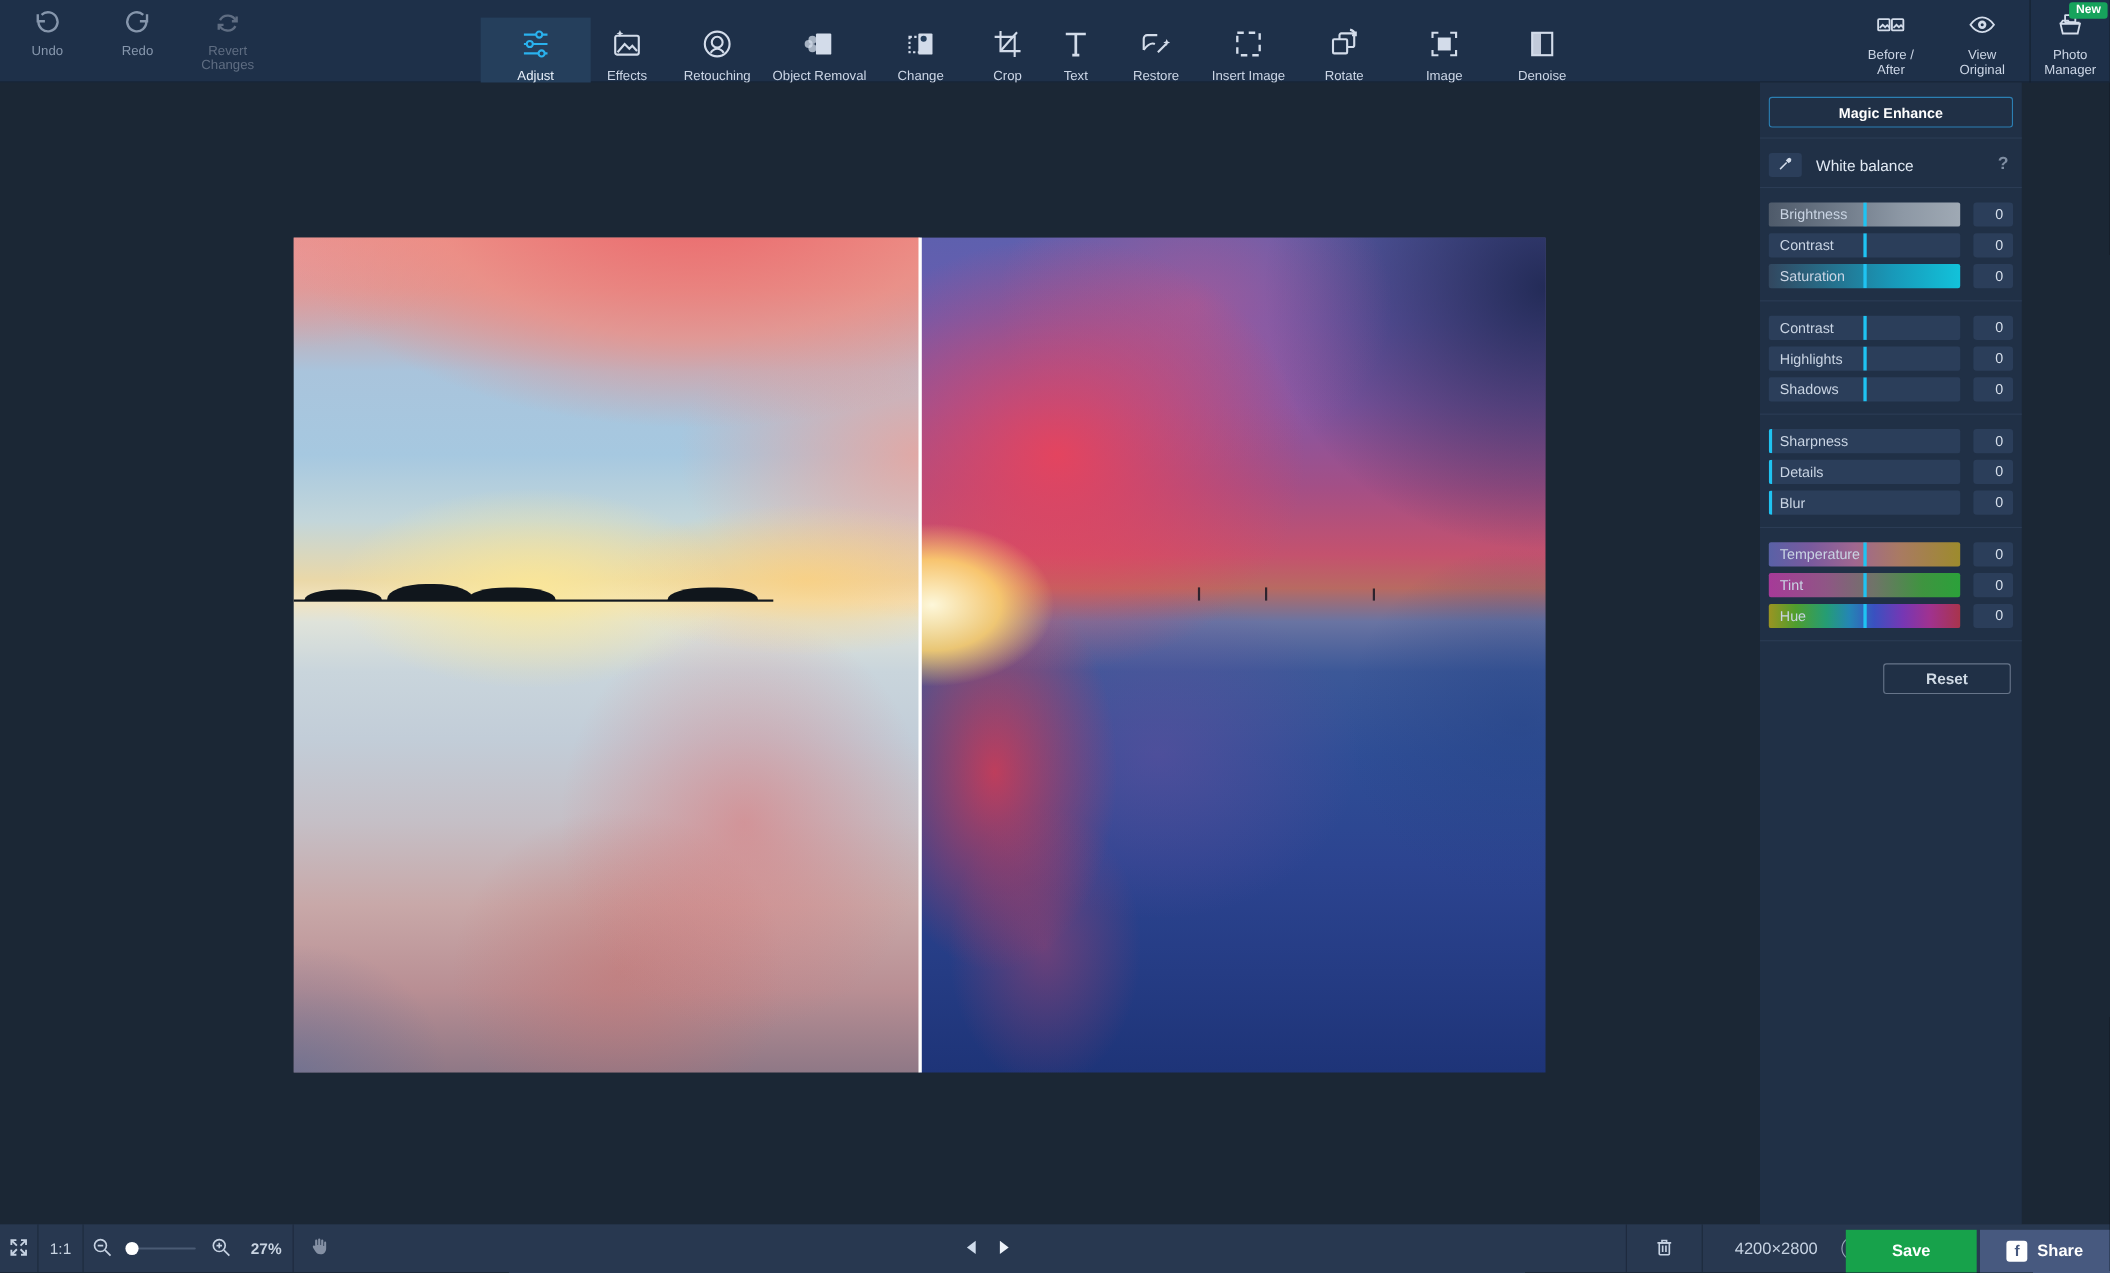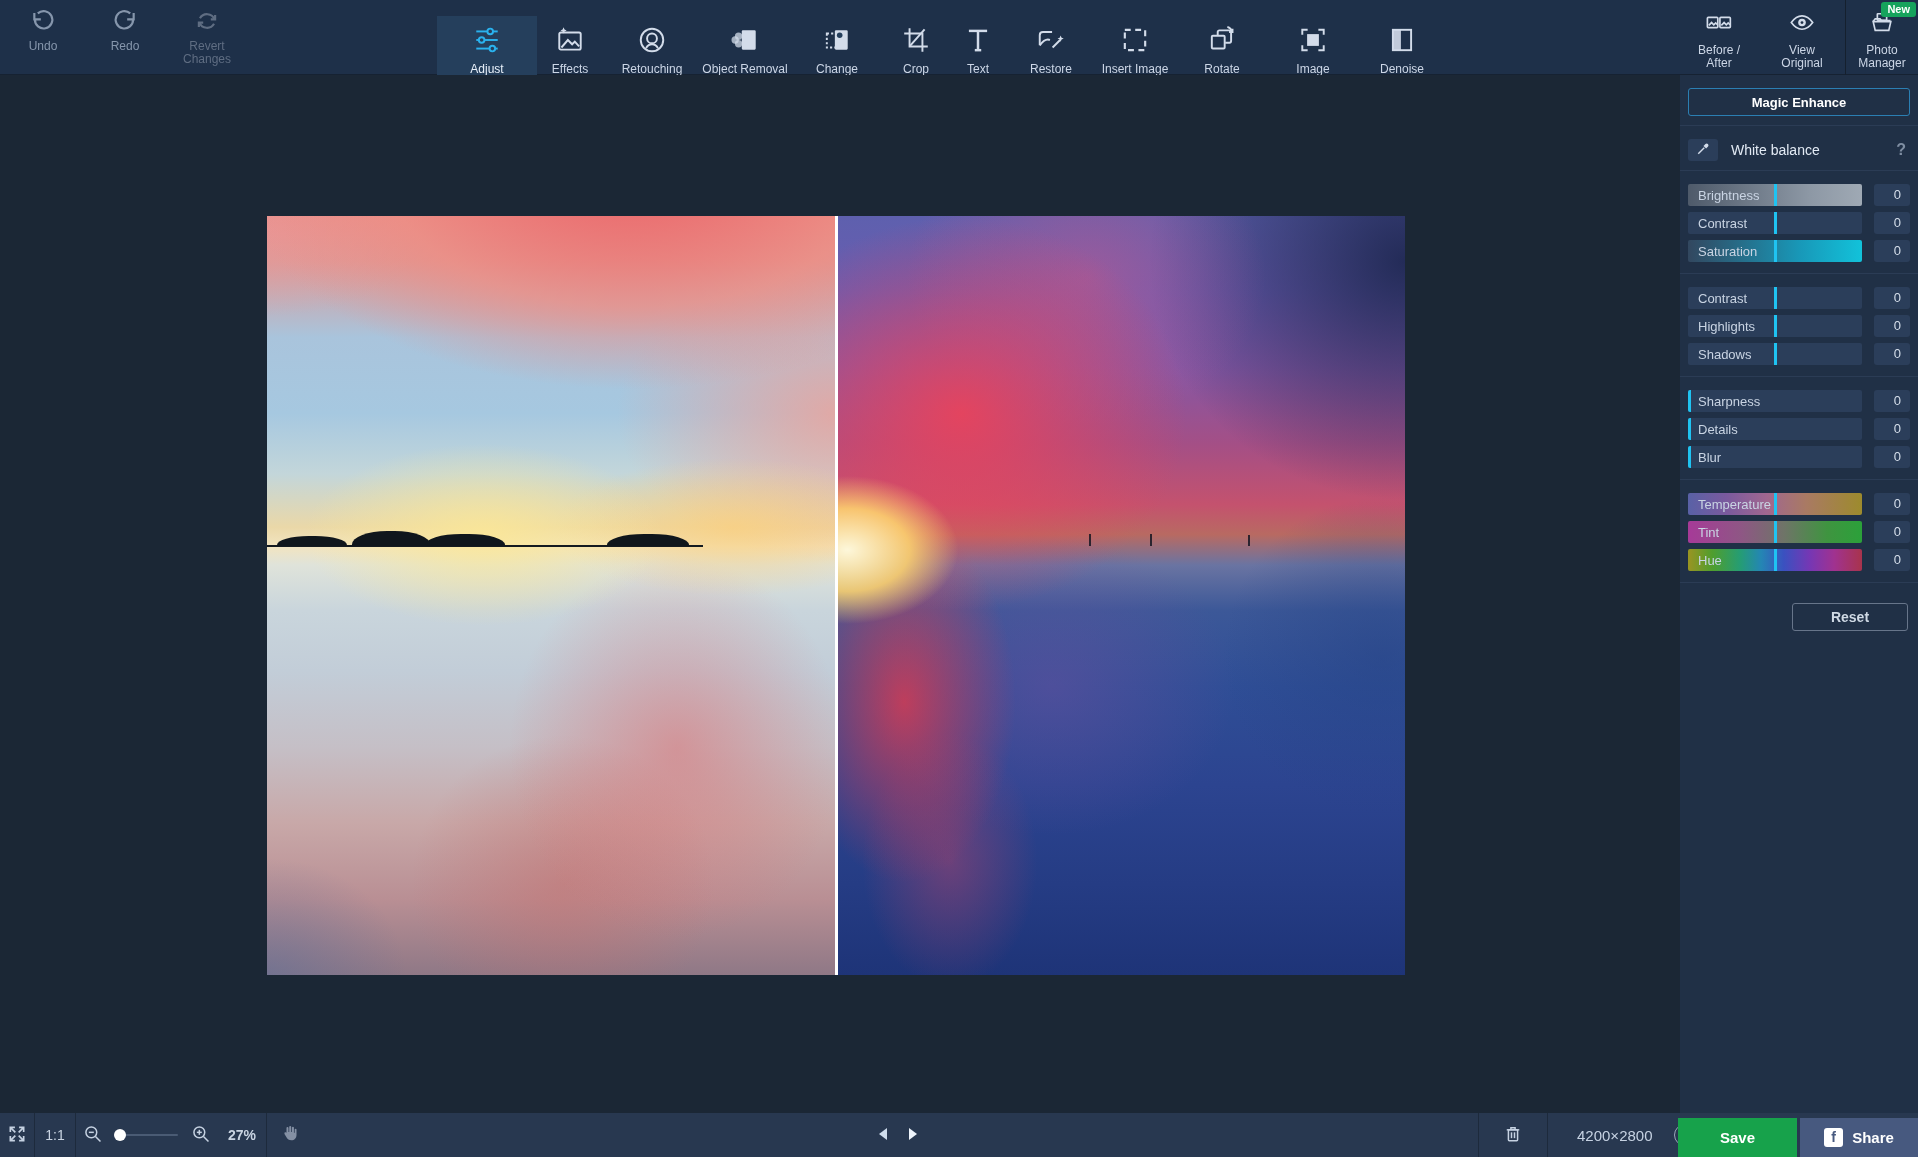--- a/index.html
+++ b/index.html
@@ -57,21 +57,21 @@
       radial-gradient(60% 42% at 100% 6%, rgba(28,38,78,.9), rgba(28,38,78,0) 75%),
       radial-gradient(40% 30% at 96% 58%, rgba(36,66,132,.5), rgba(36,66,132,0) 70%),
       linear-gradient(180deg,#5e60ae 0%,#6a5cb0 10%,#8457a4 20%,#a44f86 30%,#c4526e 38%,#b86a62 42%,#6a74a2 46%,#3c5898 52%,#2f4e96 62%,#2c4490 75%,#253c84 88%,#1e3478 100%);
   }
   .split-line { position:absolute; top:0; bottom:0; left:calc(50% - 1.5px); width:3px; background:#ffffff; z-index:4; }
   .tree { position:absolute; background:#10161c; border-radius:45% 45% 0 0 / 90% 90% 0 0; z-index:2; }
   .shoreline { position:absolute; height:2px; background:#141a20; z-index:2; }
   .pole { position:absolute; width:2px; background:rgba(12,18,30,.8); z-index:2; }
 
   
-  .sidebar { position:absolute; left:1680px; top:75px; width:238px; height:1038px; background:#203046; }
+  .sidebar { position:absolute; left:1600px; top:75px; width:238px; height:1038px; background:#203046; }
   .magic-btn { display:block; margin:13px 8px 0; width:222px; height:28px; background:transparent; border:1px solid #2b7fb3; border-radius:3px; color:#fff; font-weight:bold; font-size:13px; font-family:inherit; cursor:pointer; }
   .top-divider { margin-top:9px; height:1px; background:#2b3c55; }
   .wb-row { margin:13px 8px 0; height:22px; display:flex; align-items:center; }
   .wb-pick { width:30px; height:22px; background:#2b3e5a; border:none; border-radius:3px; display:flex; align-items:center; justify-content:center; cursor:pointer; }
   .wb-pick svg { width:15px; height:15px; stroke:#d3dcea; fill:none; stroke-width:1.8; }
   .wb-label { margin-left:13px; color:#e2eaf4; font-size:14px; }
   .wb-help { margin-left:auto; margin-right:4px; background:none; border:none; color:#7f8ea2; font-size:16px; font-weight:bold; cursor:pointer; font-family:inherit; }
   .sgroup { padding:13px 8px 11px; border-top:1px solid #2b3c55; }
   .sgroup:first-of-type { border-top:1px solid #2b3c55; }
   .srow { display:flex; align-items:center; margin-bottom:6px; }

